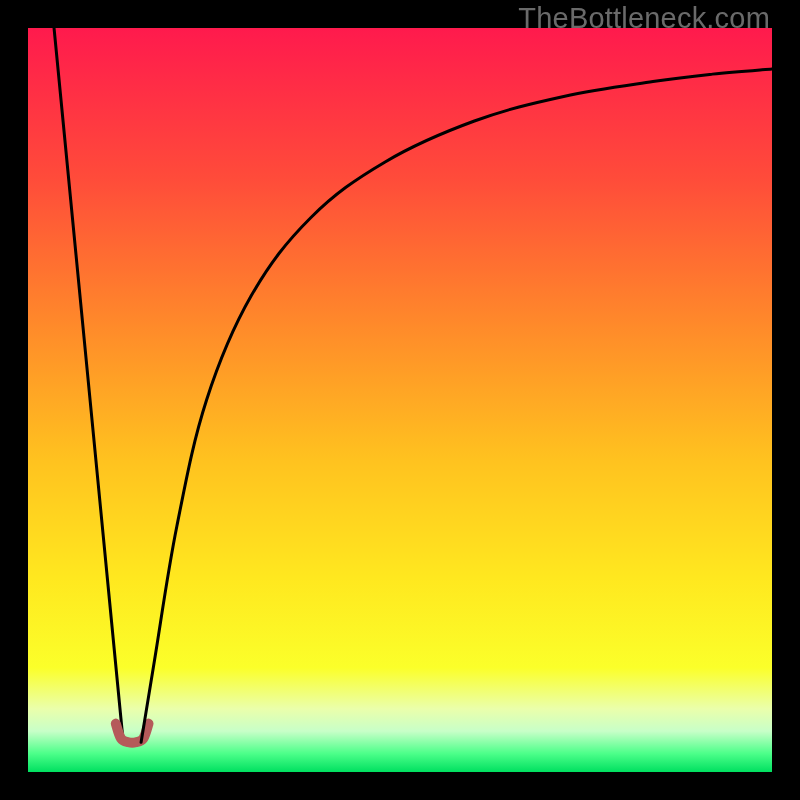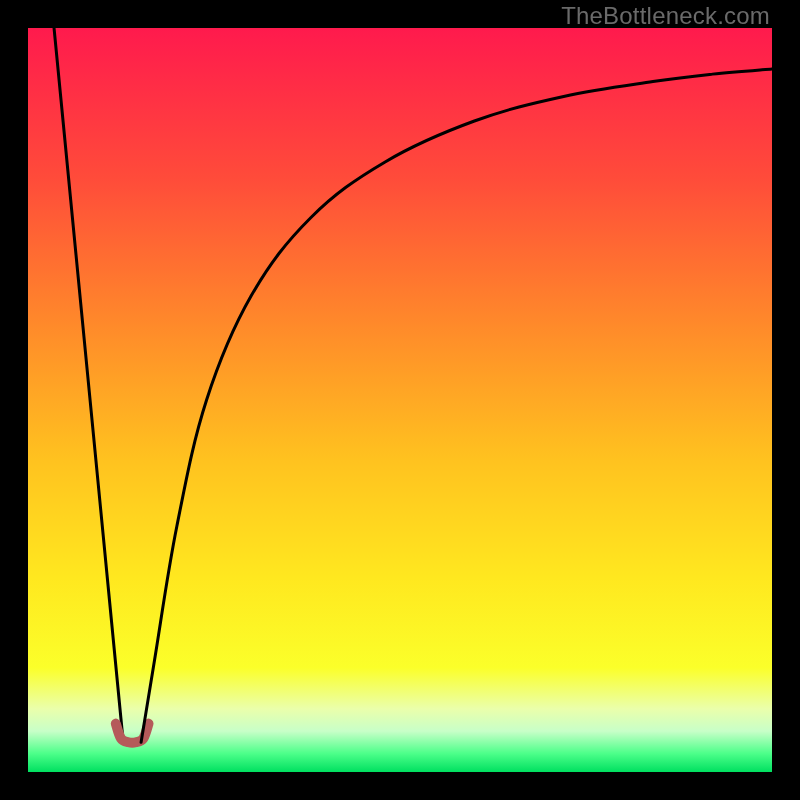--- a/index.html
+++ b/index.html
@@ -23,21 +23,21 @@
     left: 0;
     top: 0;
     width: 744px;
     height: 744px;
   }
   .watermark {
     position: absolute;
     top: 2px;
     right: 30px;
     font-family: Arial, Helvetica, sans-serif;
-    font-size: 24px;
+    font-size: 29px;
     font-weight: 500;
     color: #6a6a6a;
     letter-spacing: 0.2px;
   }
   svg {
     display: block;
   }
 </style>
 </head>
 <body>

